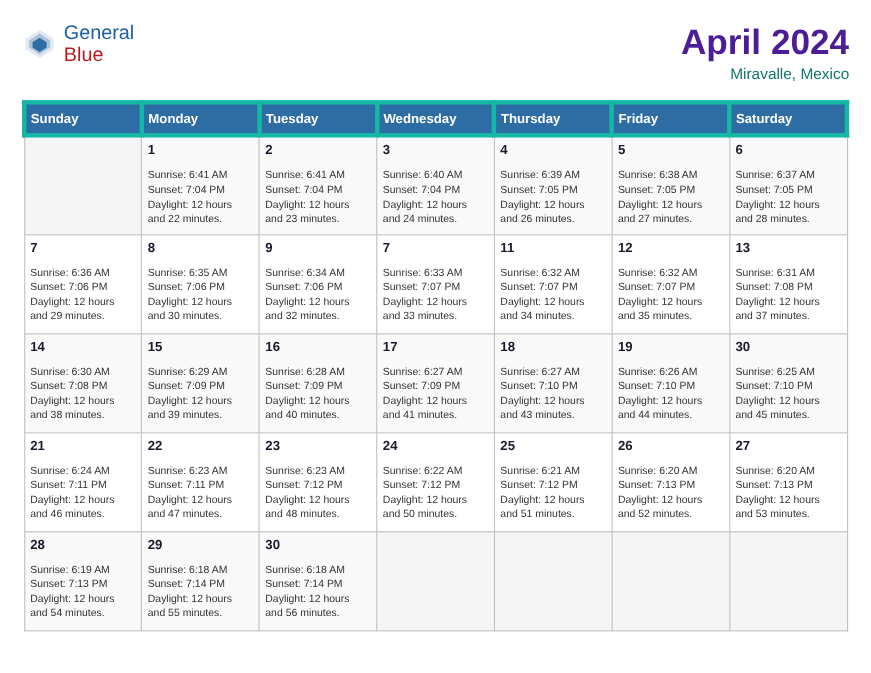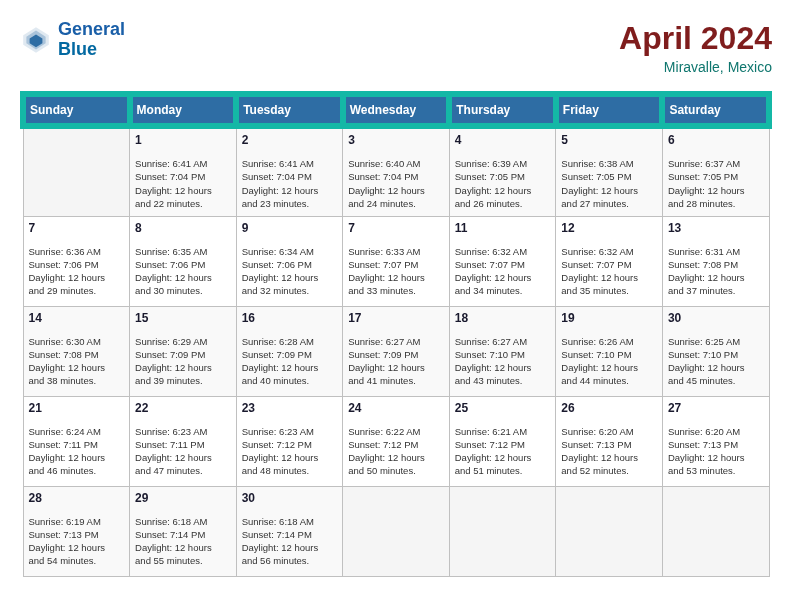--- a/index.html
+++ b/index.html
@@ -16,57 +16,57 @@
       align-items: flex-start;
       margin-bottom: 16px;
     }
     .logo {
       display: flex;
       align-items: center;
       gap: 6px;
     }
     .logo-text {
       font-size: 18px;
-      font-weight: bold;
+      font-weight: normal;
       color: #1a1a2e;
       line-height: 1.1;
     }
     .logo-text span {
       color: #1a5fa8;
     }
     .logo-icon {
       width: 32px;
       height: 32px;
     }
     .title-block {
       text-align: right;
     }
     .month-year {
       font-size: 32px;
       font-weight: bold;
-      color: #7f1d1d;
+      color: #4c1d95;
     }
     .location {
       font-size: 14px;
       color: #0f766e;
       margin-top: 2px;
     }
     table {
       width: 100%;
       border-collapse: collapse;
       table-layout: fixed;
     }
     thead tr th {
       background-color: #2e6da4;
       color: #fff;
       font-size: 12px;
       font-weight: bold;
       padding: 6px 4px;
       text-align: left;
-      border: 6px solid #14b8a6;
+      border: 4px solid #14b8a6;
     }
     tbody tr td {
       border: 1px solid #c0c0c0;
       vertical-align: top;
       padding: 4px 5px;
       font-size: 10px;
       color: #333;
       height: 90px;
       background: #fff;
     }
@@ -97,21 +97,21 @@
 
 <div class="header">
   <div class="logo">
     <svg class="logo-icon" viewBox="0 0 40 40">
       <polygon points="20,4 36,14 36,26 20,36 4,26 4,14" fill="#2e6da4" opacity="0.15"></polygon>
       <polygon points="20,8 32,16 32,24 20,32 8,24 8,16" fill="#2e6da4" opacity="0.3"></polygon>
       <polygon points="20,13 28,18 28,24 20,29 12,24 12,18" fill="#2e6da4"></polygon>
     </svg>
     <div class="logo-text">
       <div><span>General</span></div>
-      <div><span style="color:#0369a1">Blue</span></div>
+      <div><span style="color:#b91c1c">Blue</span></div>
     </div>
   </div>
   <div class="title-block">
     <div class="month-year">April 2024</div>
     <div class="location">Miravalle, Mexico</div>
   </div>
 </div>
 
 <table>
   <thead>

